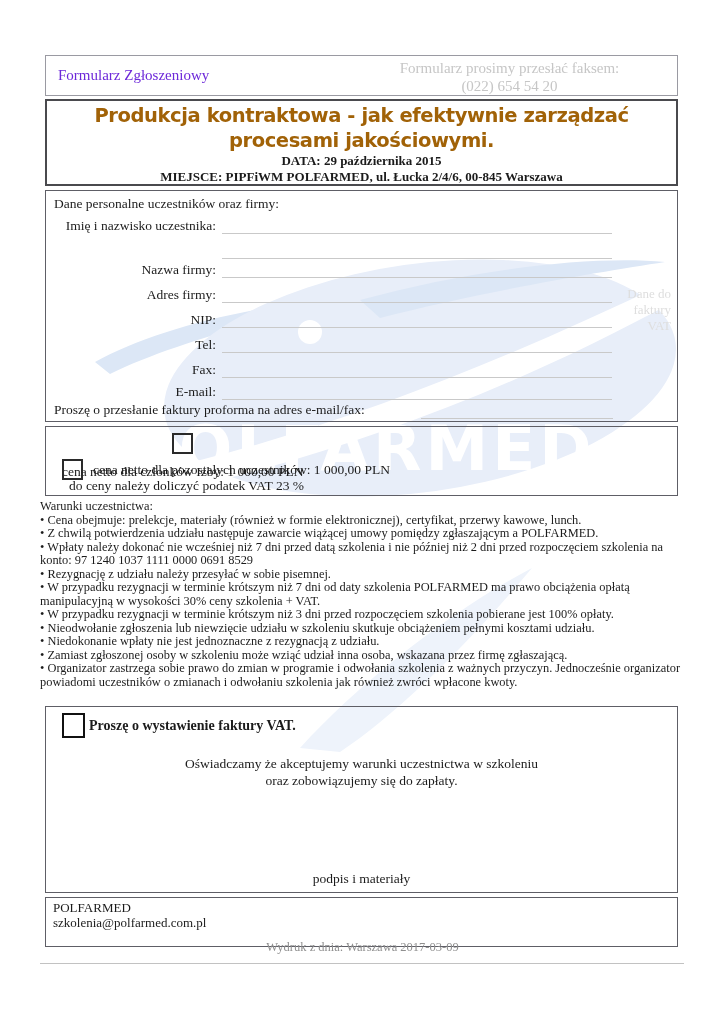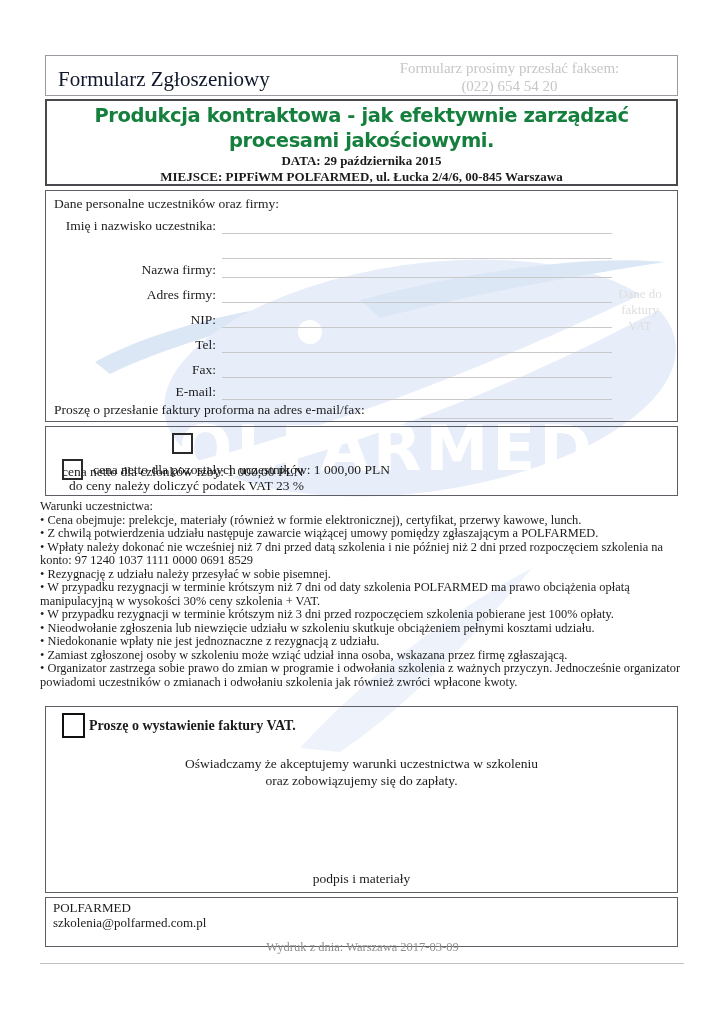--- a/index.html
+++ b/index.html
@@ -7,40 +7,40 @@
   body {
     width:725px; height:1024px; position:relative; overflow:hidden;
     font-family:"Liberation Serif","DejaVu Serif",serif; color:#1b1b1b;
   }
   .wm { position:absolute; left:0; top:0; width:725px; height:1024px; z-index:0; pointer-events:none; }
 
   .box { position:absolute; left:45px; width:633px; z-index:1; background:transparent; }
 
   
   .box-header { top:55px; height:41px; border:1px solid #9a9aa2; display:flex; }
-  .form-label { color:#0f172a; font-size:21px; padding:11px 0 0 12px; }
+  .form-label { color:#6d28d9; font-size:15px; padding:11px 0 0 12px; }
   .fax-note { margin-left:auto; width:335px; text-align:center; color:#c6c6c6; font-size:15px; line-height:18px; padding-top:3px; }
 
   
   .box-title { top:99px; height:87px; border:2px solid #4a4a4e; text-align:center; padding-top:2px; }
   .main-title {
-    color:#15803d; font-family:"DejaVu Sans","Liberation Sans",sans-serif;
+    color:#a16207; font-family:"DejaVu Sans","Liberation Sans",sans-serif;
     font-weight:bold; font-size:19.5px; line-height:25px; letter-spacing:-0.4px;
   }
   .sub-line { font-weight:bold; font-size:13px; line-height:16px; }
 
   
   .box-form { top:190px; height:232px; border:1px solid #5e5e66; font-size:13.5px; }
   .form-heading { padding:5px 0 0 8px; }
   .frow { position:absolute; left:0; width:100%; height:17px; }
   .flabel { display:inline-block; width:176px; text-align:right; padding-right:6px; vertical-align:bottom; line-height:17px; }
   .fline { display:inline-block; width:390px; height:16px; border-bottom:1px solid #c9c9c9; vertical-align:bottom; }
   .r1{top:26px;} .r2{top:52px;} .r3{top:70px;} .r4{top:95px;} .r5{top:120px;}
   .r6{top:145px;} .r7{top:170px;} .r8{top:192px;}
-  .vat-side { position:absolute; right:6px; top:95px; width:62px; text-align:center; color:#dedede; font-size:13px; line-height:16px; }
+  .vat-side { position:absolute; right:6px; top:95px; width:62px; text-align:right; color:#dedede; font-size:13px; line-height:16px; }
   .proforma-label { position:absolute; left:8px; top:211px; }
   .proforma-line { position:absolute; left:375px; top:213px; width:192px; height:15px; border-bottom:1px solid #c9c9c9; }
 
   
   .box-prices { top:426px; height:70px; border:1px solid #5e5e66; font-size:13.5px; }
   .opt { position:absolute; left:16px; display:flex; align-items:center; gap:10px; }
   .opt1 { top:6px;flex-direction:column; } .opt2 { top:32px; }
   .cb { width:21px; height:21px; border:2px solid #2a2a2a; background:transparent; flex:0 0 auto; }
   .vat-note { position:absolute; left:23px; top:51px; }
 

